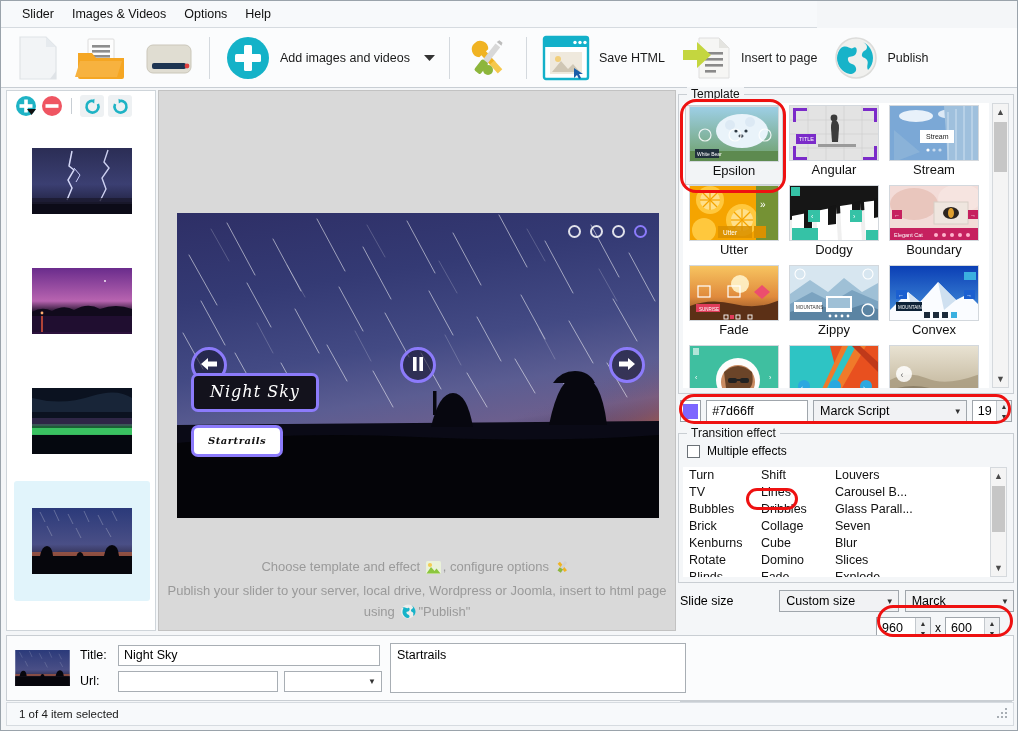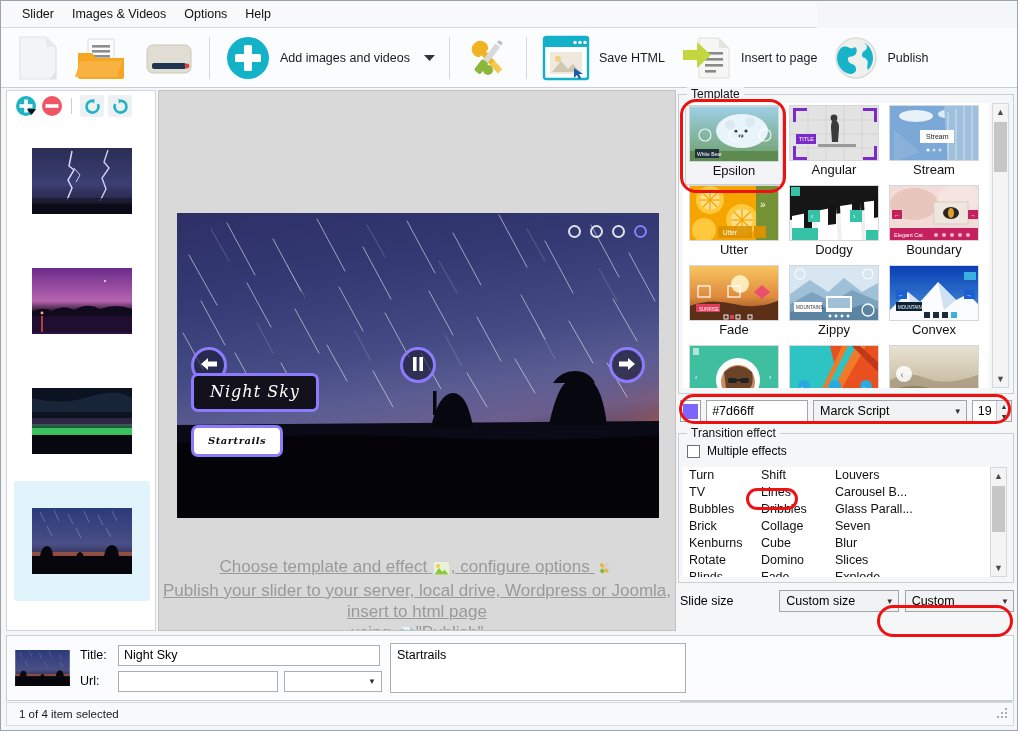--- a/index.html
+++ b/index.html
@@ -116,21 +116,21 @@
   .cap-desc {
     position: absolute; left: 14px; top: 212px;
     background: #ffffff; border: 3px solid #8c7bfb; border-radius: 7px;
     padding: 7px 14px 8px 14px;
     color: #111; font-family: "DejaVu Serif", serif; font-style: italic;
     font-weight: bold; font-size: 10px; letter-spacing: .5px; white-space: nowrap;
     cursor: default;
   }
   #hint {
     position: absolute; left: 0; right: 0; top: 465px;
-    text-align: center; color: #9a9a9a; font-size: 17px; line-height: 21px; text-decoration: underline;
+    text-align: center; color: #9a9a9a; font-size: 13px; line-height: 21px;
   }
   .hint-ico { display: inline-block; vertical-align: -3px; margin: 0 2px; }
 
   
   #right { position: absolute; left: 677px; top: 89px; width: 336px; height: 541px; }
 
   .group {
     position: absolute;
     border: 1px solid #c9ced3;
     background: transparent;
@@ -1069,25 +1069,42 @@
       </div>
     </div>
 
     <div id="ss-row">
       <span id="ss-label">Slide size</span>
       <div class="combo" style="width:120px">
         <span>Custom size</span>
         <span class="caret">▼</span>
       </div>
       <div class="combo" style="width:110px; margin-left:6px">
-        <span>Custom</span>
+        <span>Marck</span>
         <span class="caret">▼</span>
       </div>
     </div>
 
+    <div id="dims-row">
+      <div class="spin" style="width:55px">
+        <span class="num">960</span>
+        <span class="spin-arrows">
+          <div>▲</div>
+          <div>▼</div>
+        </span>
+      </div>
+      <span>x</span>
+      <div class="spin" style="width:55px">
+        <span class="num">600</span>
+        <span class="spin-arrows">
+          <div>▲</div>
+          <div>▼</div>
+        </span>
+      </div>
+    </div>
 
     <div id="more-settings">
       <span>
         <svg width="38" height="34" viewBox="0 0 38 34">
           <rect width="38" height="34" rx="3" fill="#e8edd9"></rect>
           <circle cx="11" cy="11" r="5.5" fill="#f3cd52"></circle>
           <path d="M1 33 L13 15 L22 26 L27 20 L37 33 z" fill="#9bc34a"></path>
           <path d="M20 33 L29 21 L37 33 z" fill="#c3d860"></path>
         </svg>
       </span>

